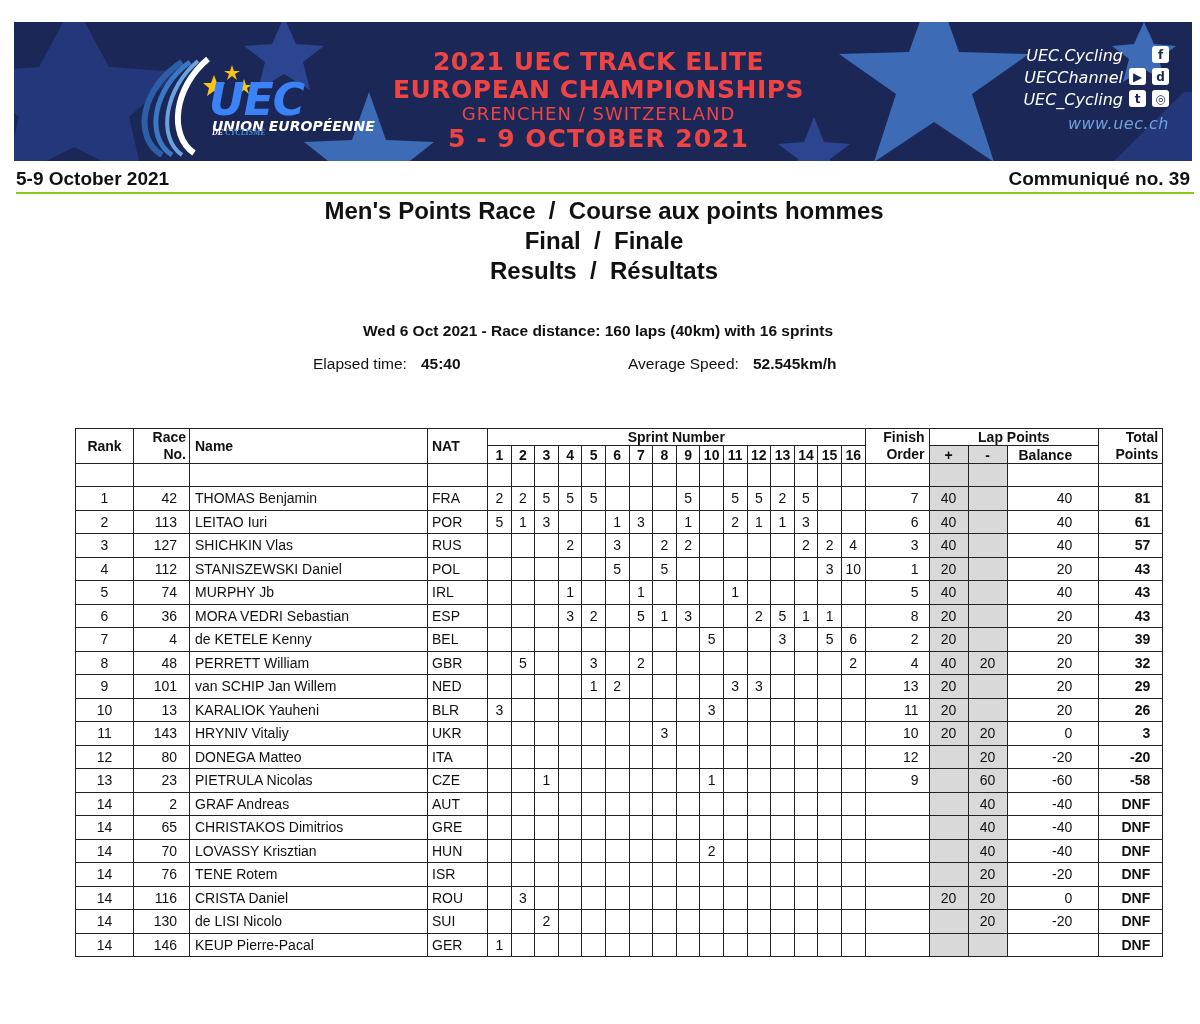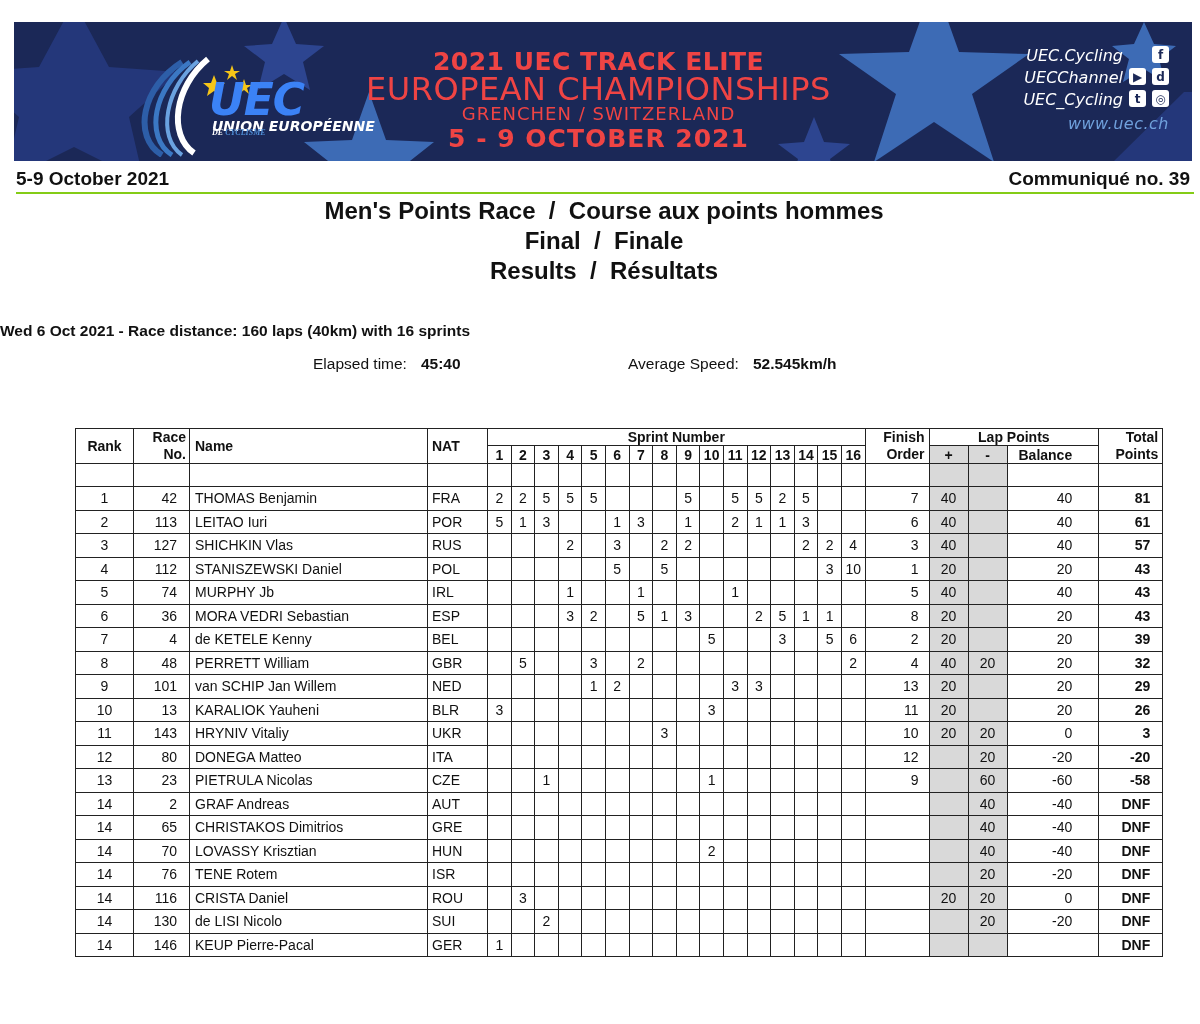--- a/index.html
+++ b/index.html
@@ -6,36 +6,36 @@
   body { width: 1200px; height: 1024px; position: relative; overflow: hidden; font-family: "Liberation Sans", sans-serif; color: #111; }
   .banner { position: absolute; left: 14px; top: 22px; width: 1178px; height: 139px; background: #1b2857; overflow: hidden; }
   .banner svg.bg { position: absolute; left: 0; top: 0; }
   .logo { position: absolute; left: 108px; top: 25px; width: 230px; height: 110px; }
   .logo-text { position: absolute; left: 195px; top: 52px; color: #3b82f6; font-family: "DejaVu Sans", sans-serif; font-weight: bold; font-style: italic; font-size: 44px; letter-spacing: -1px; }
   .logo-sub1 { position: absolute; left: 198px; top: 96px; color: #fff; font-family: "DejaVu Sans", sans-serif; font-weight: bold; font-style: italic; font-size: 14px; }
   .logo-sub2 { position: absolute; left: 198px; top: 106px; color: #fff; font-family: Liberation Serif, serif; font-weight: bold; font-style: italic; font-size: 8px; }
   .logo-sub2 .acc { color: #4f8fd8; }
   .title-block { position: absolute; left: 352px; top: 26px; width: 465px; text-align: center; color: #ef4444; font-family: "DejaVu Sans", sans-serif; }
   .t1 { font-size: 25px; font-weight: bold; line-height: 28px; letter-spacing: 0.5px; }
-  .t2 { font-size: 32px; font-weight: normal; line-height: 27px; letter-spacing: 0.5px; }
+  .t2 { font-size: 25px; font-weight: bold; line-height: 27px; letter-spacing: 0.5px; }
   .t3 { font-size: 18px; line-height: 21px; letter-spacing: 1px; }
   .t4 { font-size: 25px; font-weight: bold; line-height: 30px; letter-spacing: 1px; }
   .social { position: absolute; left: 955px; top: 24px; width: 200px; color: #fff; font-family: "DejaVu Sans", sans-serif; font-style: italic; }
   .social .row { display: flex; justify-content: flex-end; align-items: flex-start; height: 22px; font-size: 16px; gap: 6px; }
   .social .ic { display: inline-flex; width: 17px; height: 17px; background: #fff; color: #1b2857; border-radius: 3px; font-size: 12px; font-weight: bold; font-style: normal; align-items: center; justify-content: center; }
   .social .blank { width: 17px; height: 17px; }
   .social .web { font-size: 16px; color: #6fa0dc; text-align: right; margin-top: 2px; letter-spacing: 0.5px; }
 
   .subhead { position: absolute; left: 16px; top: 168px; width: 1178px; height: 24px; border-bottom: 2px solid #84cc16; }
   .subhead .l { position: absolute; left: 0; top: 0; font-weight: bold; font-size: 19px; }
   .subhead .r { position: absolute; right: 4px; top: 0; font-weight: bold; font-size: 19px; }
 
   .heading { position: absolute; left: 0; top: 196px; width: 1208px; text-align: center; font-weight: bold; font-size: 24px; line-height: 30px; }
 
-  .info { position: absolute; left: 0; top: 322px; width: 1196px; font-weight: bold; font-size: 15.5px; }
+  .info { position: absolute; left: 0; top: 322px; width: 1196px; text-align: center; font-weight: bold; font-size: 15.5px; }
   .stats { position: absolute; top: 355px; font-size: 15.5px; }
   .stats b { margin-left: 14px; }
 
   table.res { position: absolute; left: 75px; top: 409px; border-collapse: collapse; font-size: 14px; margin-top: 19px; }
   table.res td, table.res th { border: 1.5px solid #222; padding: 0; height: 22.5px; line-height: 20px; }
   table.res th { font-weight: bold; font-size: 14px; }
   .c-rank { width: 57px; text-align: center; }
   .c-no { width: 56px; text-align: right; padding-right: 12px !important; box-sizing: border-box; }
   .c-name { width: 238px; text-align: left; padding-left: 5px !important; box-sizing: border-box; }
   .c-nat { width: 60px; text-align: left; padding-left: 4px !important; box-sizing: border-box; }

